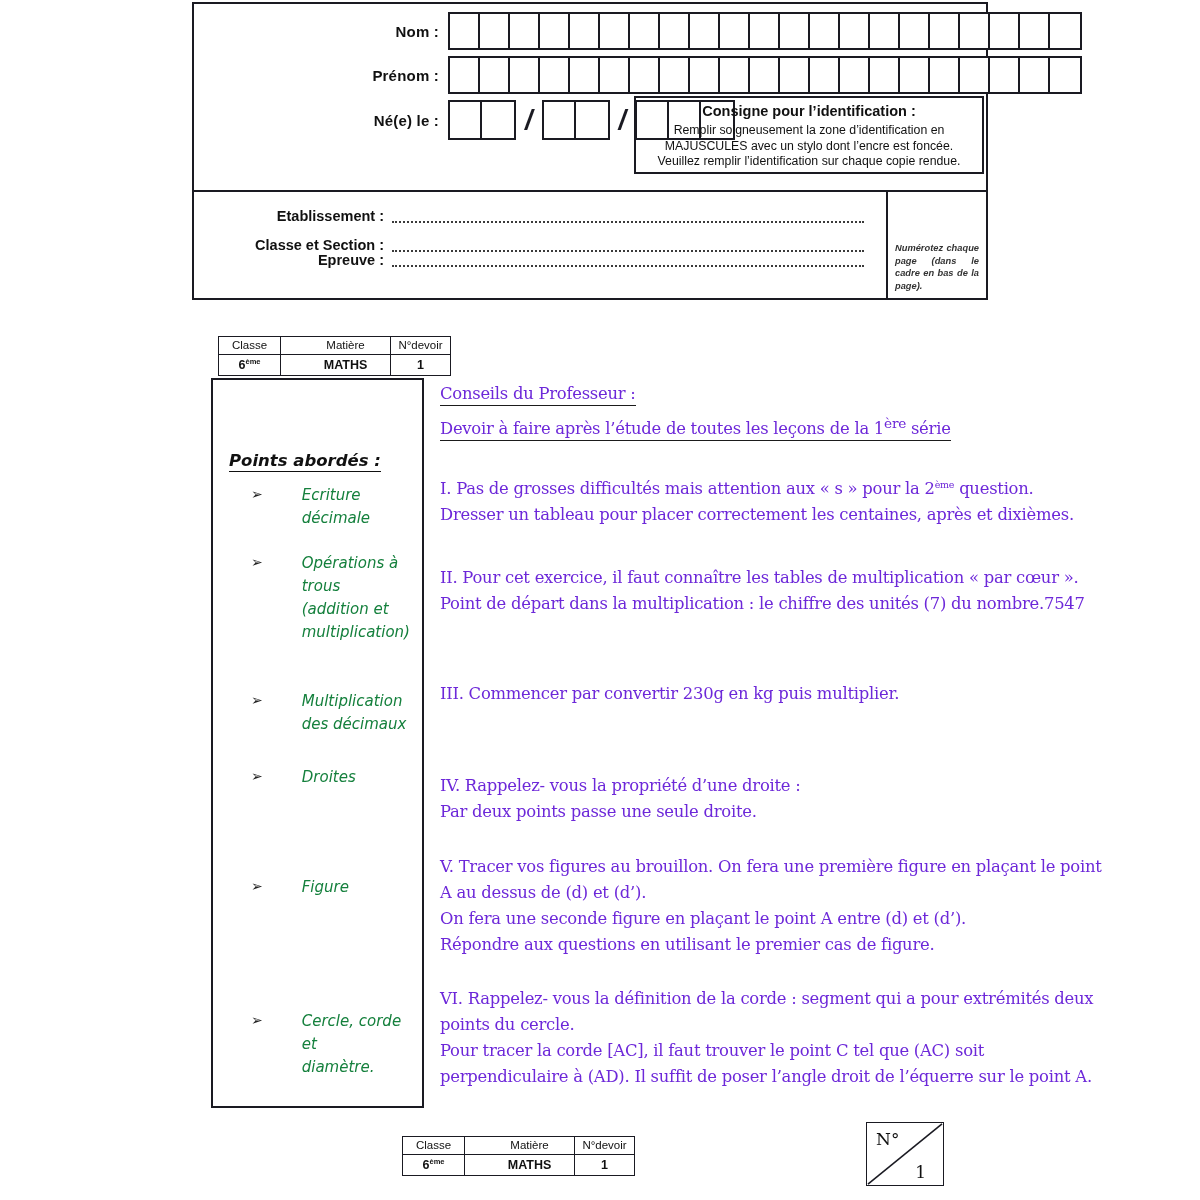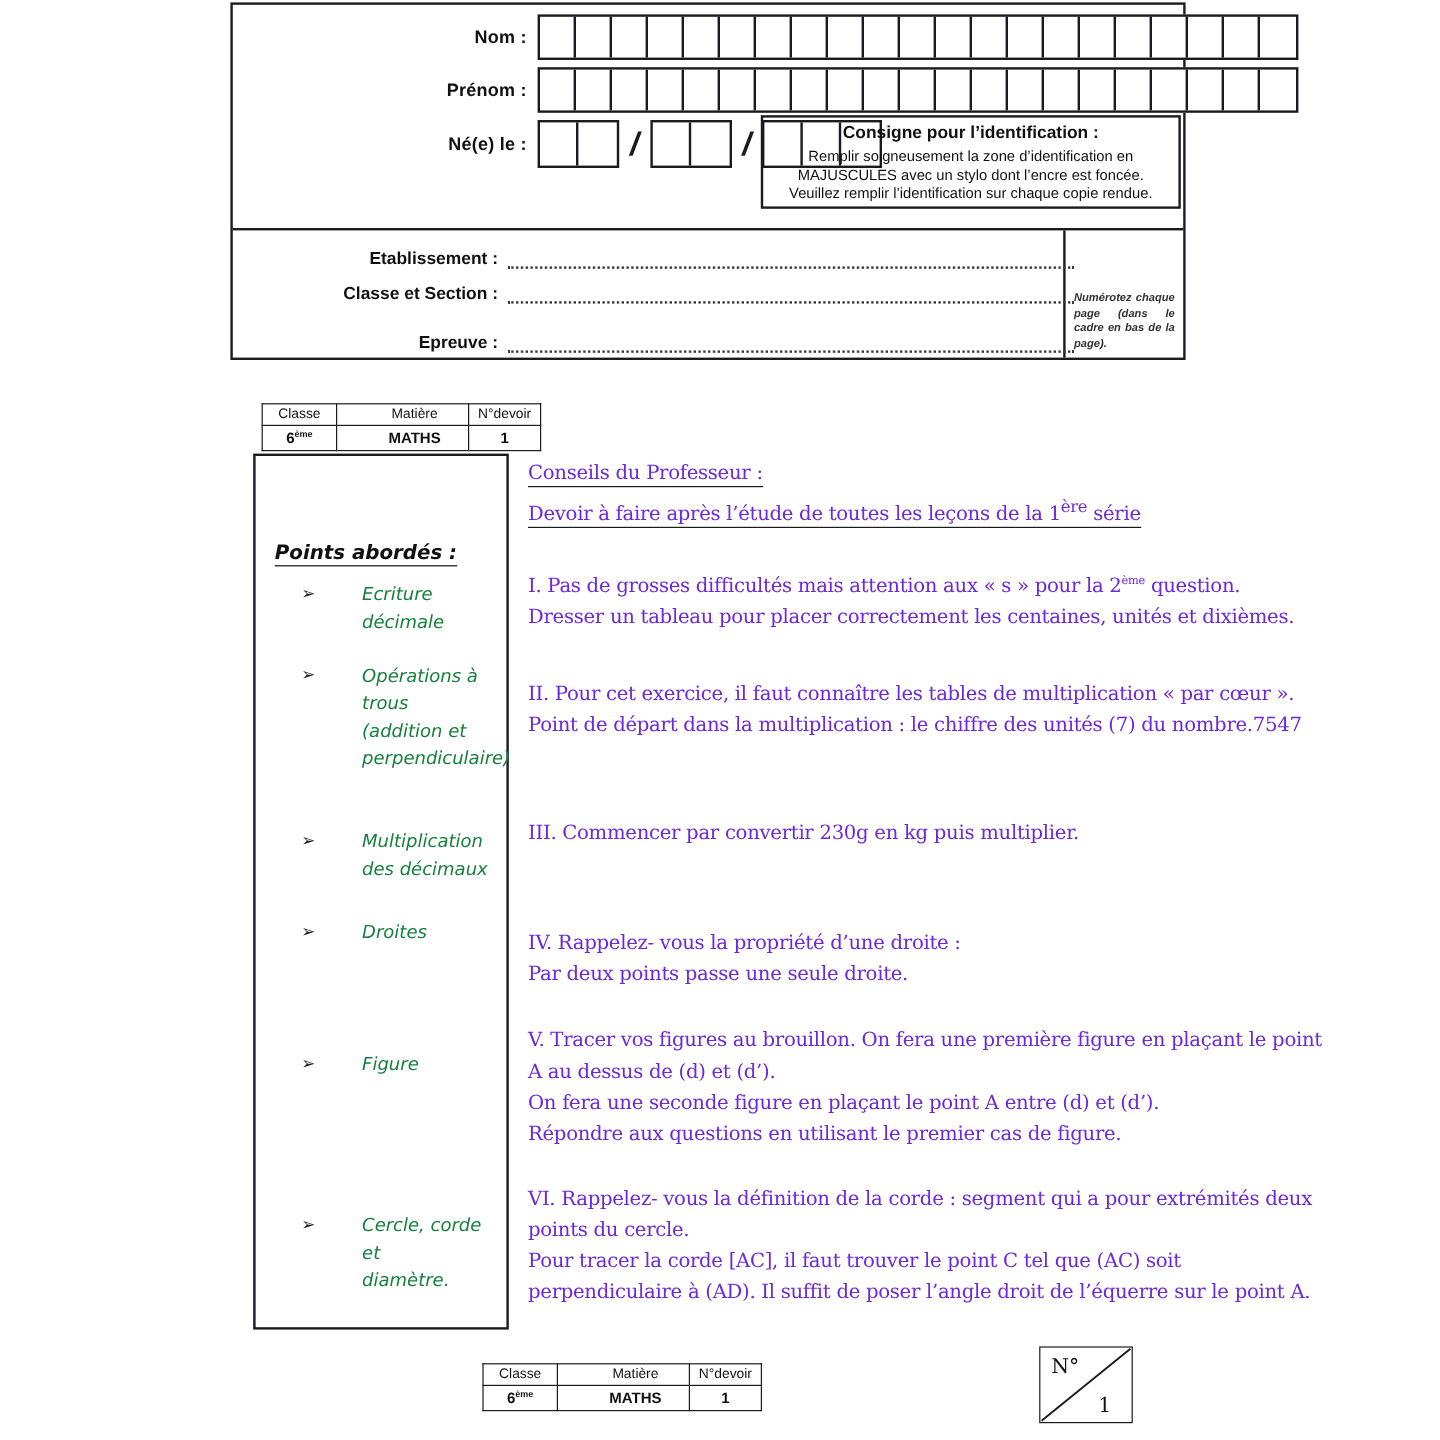--- a/index.html
+++ b/index.html
@@ -107,42 +107,41 @@
     position: absolute;
     left: 0; top: 0;
     width: 694px;
     height: 106px;
     border-right: 2px solid #1a1a22;
     box-sizing: border-box;
   }
   .dotline-row {
     position: absolute;
     display: flex;
-    align-items: flex-end;
+    align-items: center;
     left: 0;
     width: 100%;
-    margin-left: 31px;
   }
   .dotline-row .dl-label {
     width: 190px;
     text-align: right;
     font-weight: bold;
     font-size: 14.5px;
     padding-right: 8px;
     white-space: nowrap;
   }
   .dotline {
     flex: 1;
     margin-right: 22px;
     border-bottom: 2.2px dotted #3a3a3a;
     height: 12px;
   }
   .r1 { top: 16px; }
   .r2 { top: 45px; }
-  .r3 { top: 86px; }
+  .r3 { top: 60px; }
 
   .ident-bottom-right {
     position: absolute;
     left: 694px; top: 0;
     width: 98px;
     height: 106px;
     box-sizing: border-box;
     display: flex;
     align-items: center;
     padding: 0 7px;
@@ -423,21 +422,21 @@
           <div>Ecriture</div>
           <div>décimale</div>
         </div>
       </div>
       <div class="point-item" style="top: 172px;">
         <span class="bullet">➢</span>
         <div class="point-label">
           <div>Opérations à</div>
           <div>trous</div>
           <div>(addition et</div>
-          <div>perpendiculaire)</div>
+          <div>multiplication)</div>
         </div>
       </div>
       <div class="point-item" style="top: 310px;">
         <span class="bullet">➢</span>
         <div class="point-label">
           <div>Multiplication</div>
           <div>des décimaux</div>
         </div>
       </div>
       <div class="point-item" style="top: 386px;">
@@ -465,21 +464,21 @@
 <div class="advice-wrap">
   <div class="adv-head hand" style="top:0px;">
     <span class="hl">Conseils du Professeur :</span>
   </div>
   <div class="adv-head hand" style="top:31px;">
     <span class="hl"><span>Devoir à faire après l’étude de toutes les leçons de la 1</span><sup>ère</sup><span> série</span></span>
   </div>
   <div id="advice-items">
       <div class="adv-block" style="top: 88px;">
         <div class="adv-line hand"><span>I. Pas de grosses difficultés mais attention aux « s » pour la 2</span><sup>ème</sup><span> question.</span></div>
-        <div class="adv-line hand"><span>Dresser un tableau pour placer correctement les centaines, unités et dixièmes.</span></div>
+        <div class="adv-line hand"><span>Dresser un tableau pour placer correctement les centaines, après et dixièmes.</span></div>
       </div>
       <div class="adv-block" style="top: 181px;">
         <div class="adv-line hand"><span>II. Pour cet exercice, il faut connaître les tables de multiplication « par cœur ».</span></div>
         <div class="adv-line hand"><span>Point de départ dans la multiplication : le chiffre des unités (7) du nombre.7547</span></div>
       </div>
       <div class="adv-block" style="top: 297px;">
         <div class="adv-line hand"><span>III. Commencer par convertir 230g en kg puis multiplier.</span></div>
       </div>
       <div class="adv-block" style="top: 389px;">
         <div class="adv-line hand"><span>IV. Rappelez- vous la propriété d’une droite :</span></div>

